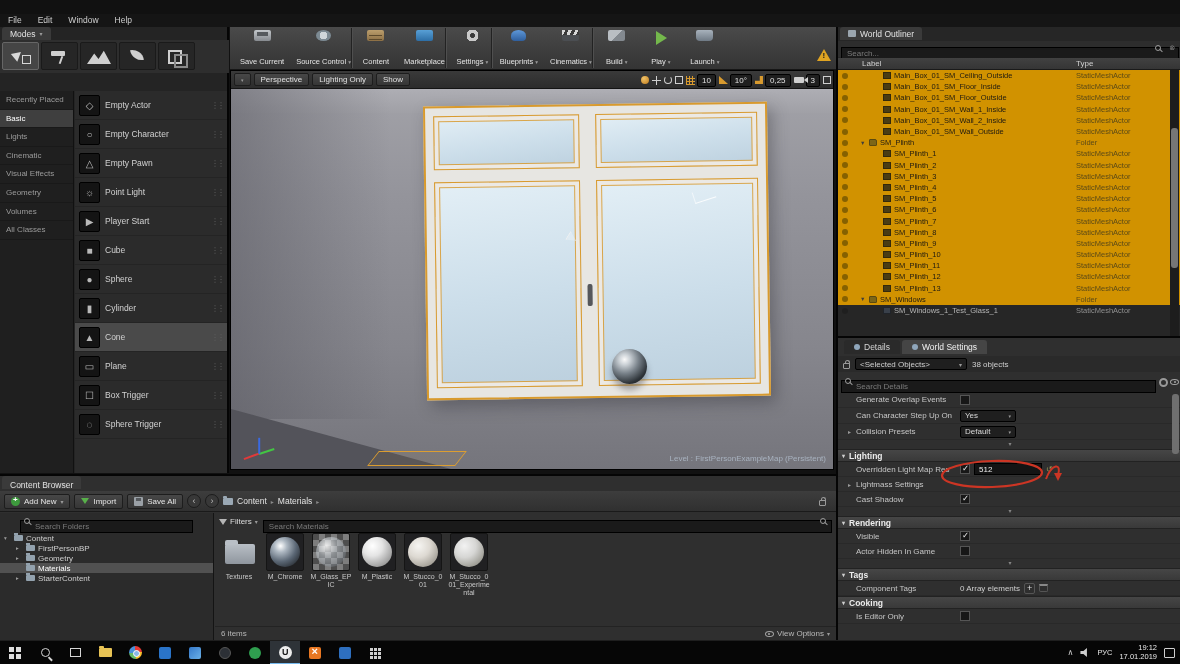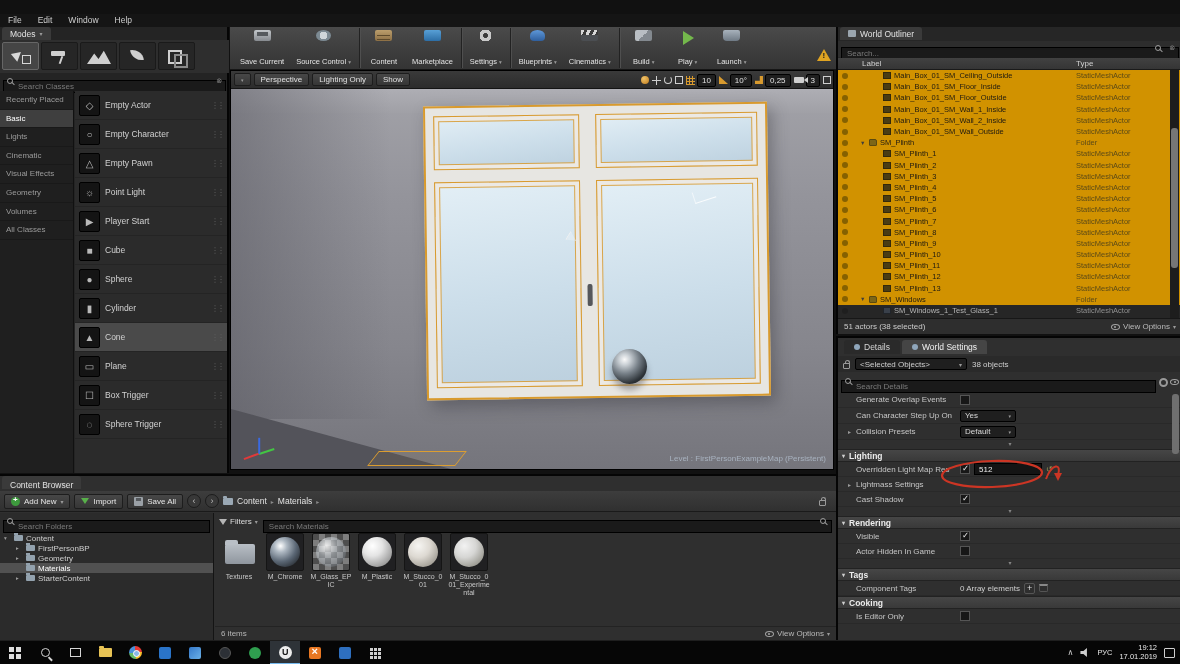--- a/index.html
+++ b/index.html
@@ -61,21 +61,21 @@
   .actor-thumb{width:21px;height:21px;background:#141414;border:1px solid #000;border-radius:2px;
     display:flex;align-items:center;justify-content:center;font-size:10px;color:#b9b9b9;flex:none;}
   .actor-label{font-size:8.5px;color:#d2d2d2;flex:1;}
   .actor-grip{font-size:8px;color:#616161;letter-spacing:-2px;}
 
   
   .main-toolbar{position:absolute;left:230px;top:27px;width:606px;height:43px;
     background:linear-gradient(#4a4a4a,#343434);border-bottom:1px solid #161616;display:flex;align-items:center;padding:0 4px;}
   .tbtn{display:flex;flex-direction:column;align-items:center;justify-content:center;gap:16px;
     padding:2px 6px;height:40px;min-width:44px;}
-  .tbtn.sep{border-right:1px solid #222;box-shadow:1px 0 0 #4f4f4f;margin-right:2px;padding-right:8px;}
+  .tbtn.sep{border-right:1px solid #222;box-shadow:1px 0 0 #4f4f4f;margin-right:2px;padding-right:0;}
   .tbtn-label{font-size:7.5px;color:#e3e3e3;white-space:nowrap;display:flex;align-items:center;gap:2px;}
   .tb-dd{font-size:5.5px;color:#9a9a9a;display:none;}
   .tb-dd.show{display:inline;}
   .ic{width:17px;height:15px;border-radius:2px;position:relative;}
   .ic-save{background:linear-gradient(#c3c7cb,#878b90);}
   .ic-save::after{content:"";position:absolute;left:3px;top:2px;right:3px;height:4px;background:#565a5e;}
   .ic-sc{background:radial-gradient(circle at 50% 50%,#cfd6da 40%,#7c8a93 41%);border-radius:50%;width:15px;}
   .ic-content{background:linear-gradient(#bb9e6c,#8c6f45);}
   .ic-content::after{content:"";position:absolute;left:2px;right:2px;top:5px;height:1px;background:#5d4a2c;box-shadow:0 4px 0 #5d4a2c;}
   .ic-market{background:linear-gradient(#58a0d6,#2d6ea6);}
@@ -146,21 +146,21 @@
   .plinth-sel{position:absolute;left:142px;top:362px;width:88px;height:15px;
     border:1.5px solid rgba(226,160,45,.95);transform:skewX(-38deg);background:rgba(226,160,45,.06);}
   .gizmo{position:absolute;left:14px;top:348px;width:30px;height:24px;}
   .gz{position:absolute;left:14px;top:16px;width:16px;height:1.6px;transform-origin:left center;}
   .gz.r{background:#e03a3a;transform:rotate(160deg);}
   .gz.g{background:#43c543;transform:rotate(-18deg);}
   .gz.b{background:#3a6ae0;transform:rotate(-90deg);}
   .level-label{position:absolute;right:7px;bottom:6px;font-size:8px;color:#a8b2bf;}
 
   
-  .outliner{position:absolute;left:836px;top:27px;width:344px;height:307px;background:#262626;border-left:2px solid #050505;}
+  .outliner{position:absolute;left:836px;top:27px;width:344px;height:365px;background:#262626;border-left:2px solid #050505;}
   .outliner-tab{left:2px;top:0;}
   .out-search{position:absolute;left:0;top:14px;width:344px;height:16px;padding:1px 3px;background:#2d2d2d;}
   .out-header{position:absolute;left:0;top:31px;width:344px;height:12px;background:linear-gradient(#414141,#353535);
     border-bottom:1px solid #1a1a1a;font-size:8px;color:#d0d0d0;}
   .out-header .h-label{position:absolute;left:24px;top:1px;}
   .out-header .h-type{position:absolute;left:238px;top:1px;}
   .out-rows{position:absolute;left:0;top:43px;width:344px;height:248px;overflow:hidden;}
   .out-row{position:relative;height:11.2px;display:flex;align-items:center;font-size:7.5px;color:#b5b5b5;background:#262626;}
   .out-row.sel{background:#d19200;color:#1f1a10;}
   .out-eye{width:6px;height:6px;border-radius:50%;background:#1e1e1e;margin:0 4px 0 4px;flex:none;opacity:.75;}
@@ -249,21 +249,21 @@
   .saveall-ico{width:9px;height:9px;background:#9aa0a6;border-radius:1px;position:relative;}
   .saveall-ico::after{content:"";position:absolute;left:2px;top:1px;right:2px;height:3px;background:#55595d;}
   .nav-circle{width:14px;height:14px;border-radius:50%;background:#383838;border:1px solid #1c1c1c;color:#bbb;
     font-size:9px;line-height:12px;text-align:center;}
   .crumb{display:flex;align-items:center;gap:4px;font-size:8.5px;color:#e2e2e2;}
   .crumb-sep{color:#8a8a8a;font-size:6px;}
   .folder-glyph{width:10px;height:7px;background:#9aa8b4;border-radius:1px;position:relative;}
   .folder-glyph::before{content:"";position:absolute;left:0;top:-2px;width:4px;height:2px;background:#9aa8b4;border-radius:1px 1px 0 0;}
   .cb-lock{margin-left:auto;margin-right:6px;}
   .cb-left{position:absolute;left:0;top:37px;width:214px;bottom:0;background:#2b2b2b;border-right:1px solid #141414;}
-  .cb-left-search{padding:2px 3px;}
+  .cb-left-search{padding:2px 20px;}
   .tree{margin-top:3px;}
   .tree-row{height:10px;display:flex;align-items:center;gap:3px;font-size:8px;color:#cfcfcf;padding-left:4px;}
   .tree-row.child{padding-left:16px;}
   .tree-row.selrow{background:#515151;color:#fff;}
   .tree-exp{width:7px;font-size:5.5px;color:#9a9a9a;}
   .tree-folder{width:9px;height:6px;background:#93a2ae;border-radius:1px;position:relative;flex:none;}
   .tree-folder::before{content:"";position:absolute;left:0;top:-2px;width:4px;height:2px;background:#93a2ae;}
   .cb-right{position:absolute;left:215px;top:37px;right:0;bottom:0;}
   .cb-filterbar{display:flex;align-items:center;gap:5px;padding:2px 4px;}
   .filters-btn{display:flex;align-items:center;gap:3px;font-size:8px;color:#ddd;height:13px;}
@@ -348,27 +348,20 @@
         <div class="mode-icon active mi-place"></div>
 
         <div class="mode-icon mi-paint"></div>
 
         <div class="mode-icon mi-landscape"></div>
 
         <div class="mode-icon mi-foliage"></div>
 
         <div class="mode-icon mi-geometry"></div>
       </div>
-    <div class="search-row">
-      <div class="ue-input-wrap">
-        <span class="mag"></span>
-        <input class="ue-input" placeholder="Search Classes" style="">
-        <span class="clear-x">⊗</span>
-      </div>
-    </div>
     <div class="cat-col">
 
         <div class="cat-item">Recently Placed</div>
 
         <div class="cat-item active">Basic</div>
 
         <div class="cat-item">Lights</div>
 
         <div class="cat-item">Cinematic</div>
 

